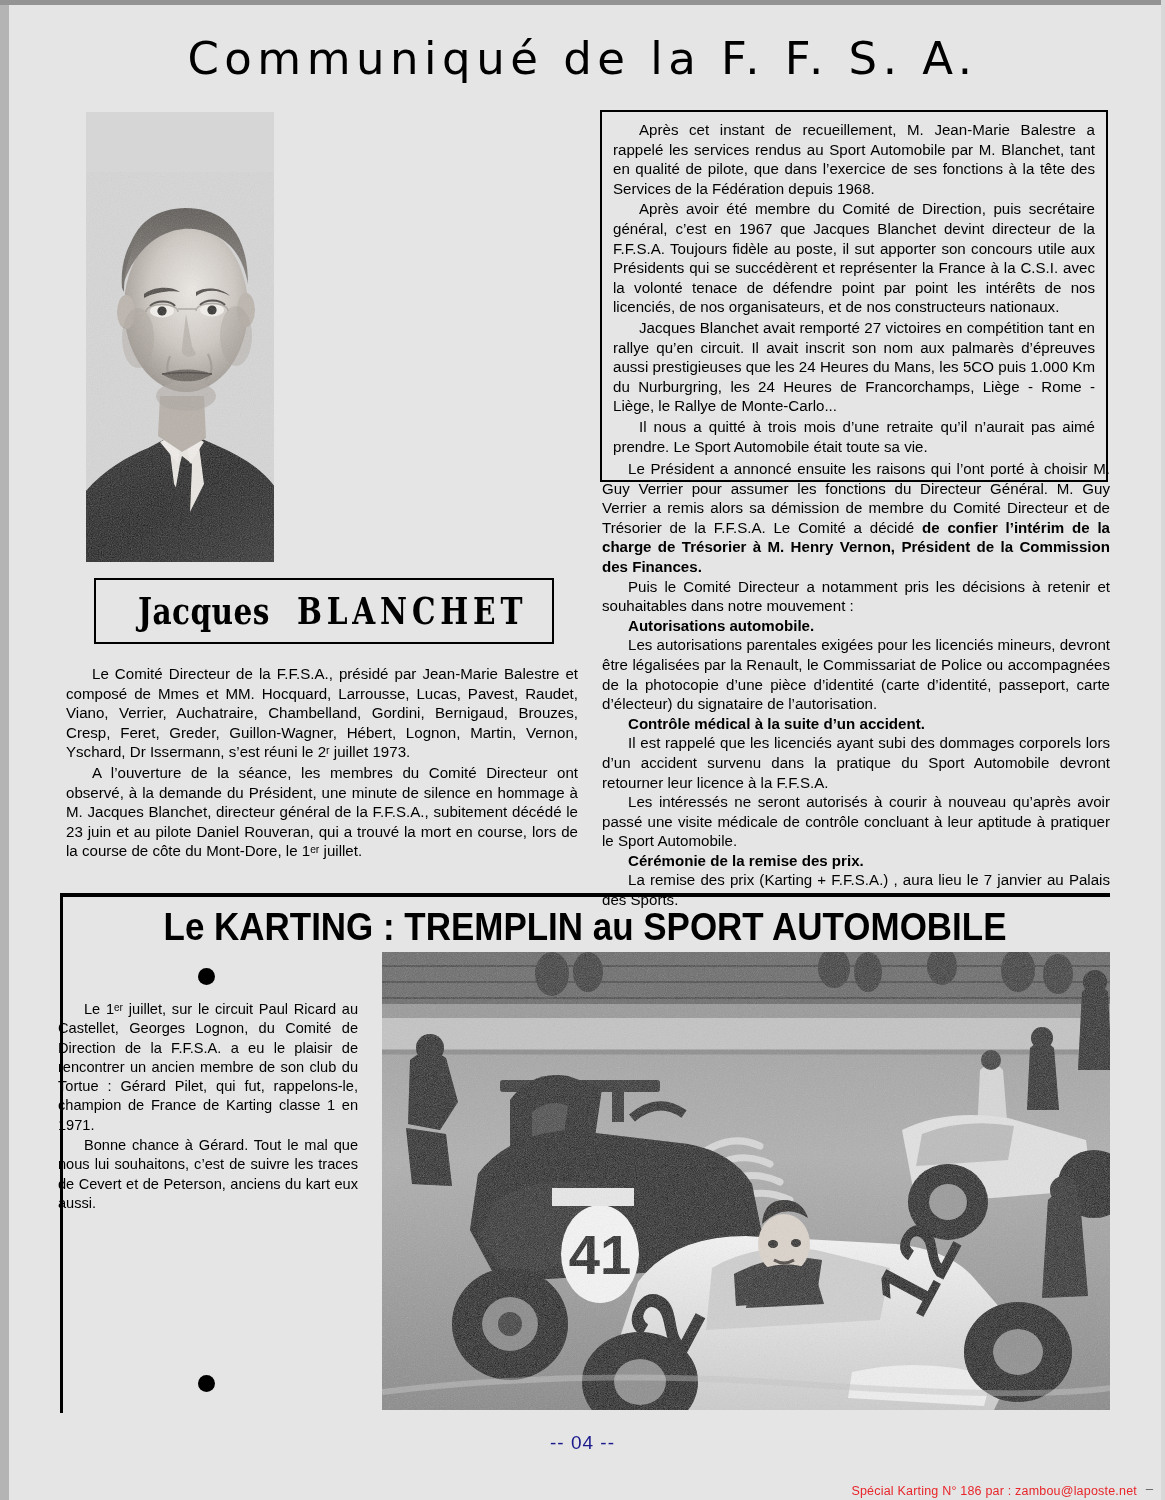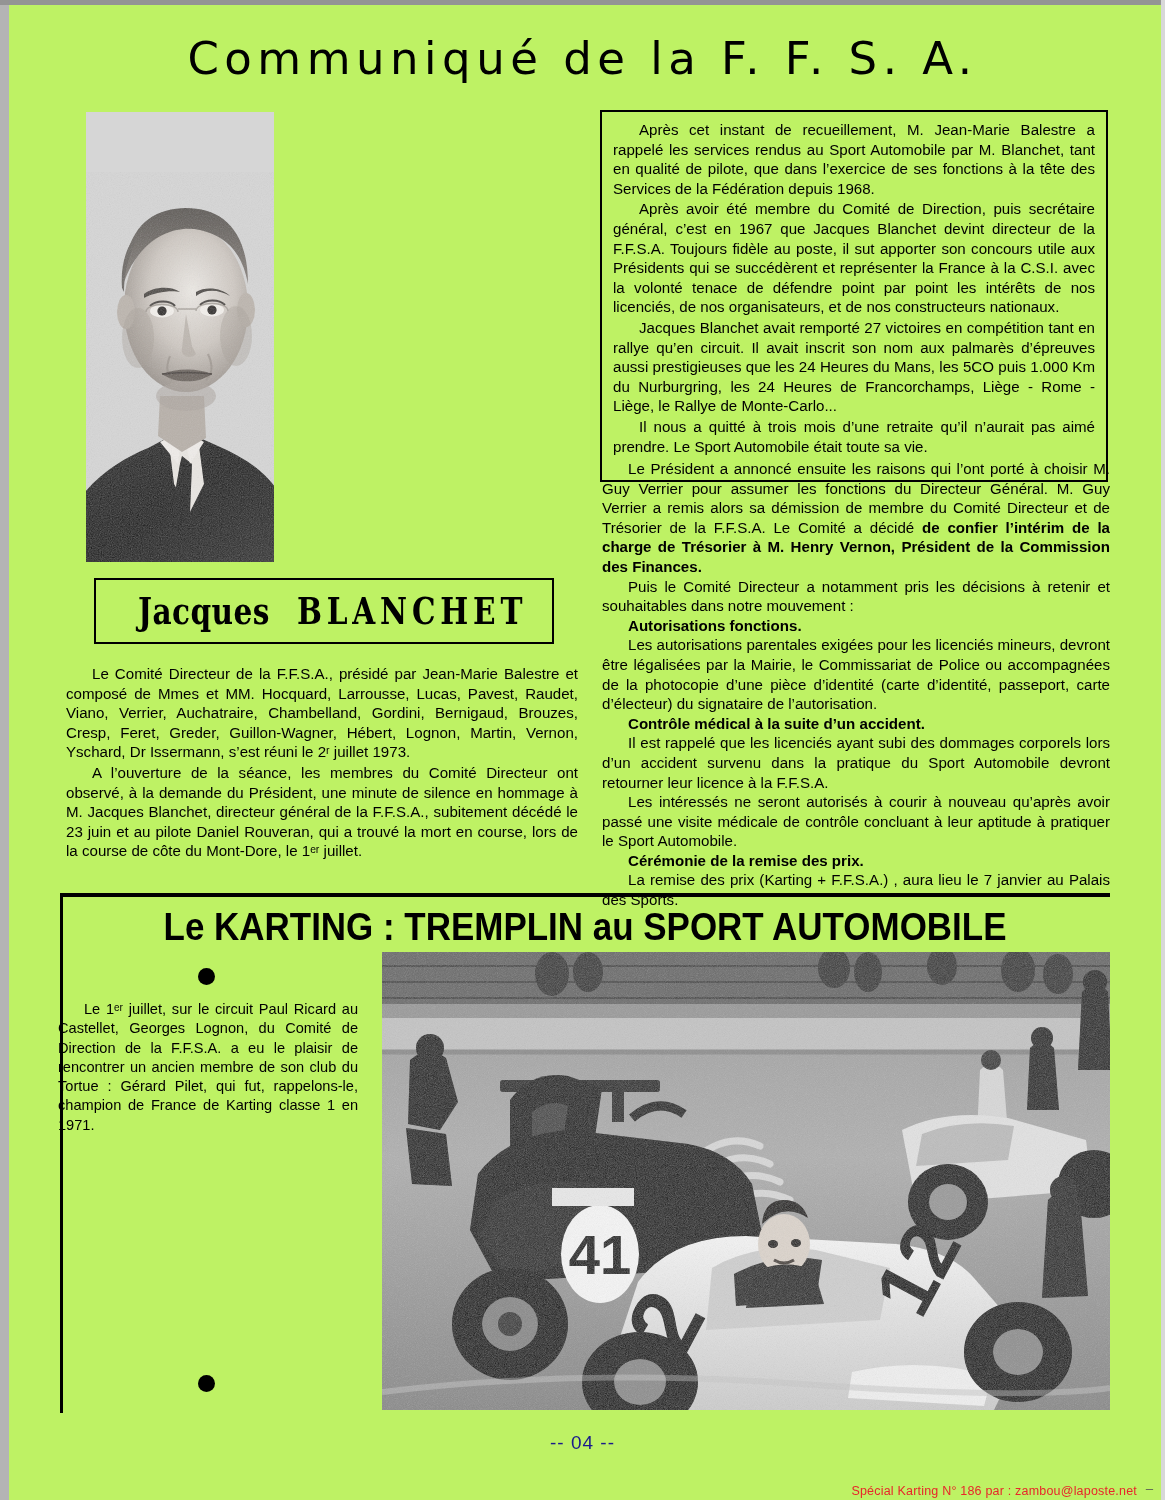--- a/index.html
+++ b/index.html
@@ -8,21 +8,21 @@
     padding: 0;
     background: #ffffff;
   }
   body {
     font-family: "Liberation Sans", sans-serif;
   }
   .page {
     position: relative;
     width: 1165px;
     height: 1500px;
-    background: #bef264;
+    background: #e5e5e5;
     overflow: hidden;
     box-sizing: border-box;
   }
   
   .scan-edge-left {
     position: absolute;
     left: 0; top: 0;
     width: 9px; height: 1500px;
     background: #b4b4b4;
   }
@@ -308,40 +308,41 @@
   </div>
 
   <div class="left-col bodytext">
     <p>Le Comité Directeur de la F.F.S.A., présidé par Jean-Marie Balestre et composé de Mmes et MM. Hocquard, Larrousse, Lucas, Pavest, Raudet, Viano, Verrier, Auchatraire, Chambelland, Gordini, Bernigaud, Brouzes, Cresp, Feret, Greder, Guillon-Wagner, Hébert, Lognon, Martin, Vernon, Yschard, Dr Issermann, s’est réuni le 2ʳ juillet 1973.</p>
     <p>A l’ouverture de la séance, les membres du Comité Directeur ont observé, à la demande du Président, une minute de silence en hommage à M. Jacques Blanchet, directeur général de la F.F.S.A., subitement décédé le 23 juin et au pilote Daniel Rouveran, qui a trouvé la mort en course, lors de la course de côte du Mont-Dore, le 1ᵉʳ juillet.</p>
   </div>
 
   <div class="right-col bodytext">
     <p><span>Le Président a annoncé ensuite les raisons qui l’ont porté à choisir M. Guy Verrier pour assumer les fonctions du Directeur Général. M. Guy Verrier a remis alors sa démission de membre du Comité Directeur et de Trésorier de la F.F.S.A. Le Comité a décidé </span><b>de confier l’intérim de la charge de Trésorier à M. Henry Vernon, Président de la Commission des Finances.</b></p>
     <p>Puis le Comité Directeur a notamment pris les décisions à retenir et souhaitables dans notre mouvement :</p>
-    <p><b>Autorisations fonctions.</b></p>
-    <p>Les autorisations parentales exigées pour les licenciés mineurs, devront être légalisées par la Mairie, le Commissariat de Police ou accompagnées de la photocopie d’une pièce d’identité (carte d’identité, passeport, carte d’électeur) du signataire de l’autorisation.</p>
+    <p><b>Autorisations automobile.</b></p>
+    <p>Les autorisations parentales exigées pour les licenciés mineurs, devront être légalisées par la Renault, le Commissariat de Police ou accompagnées de la photocopie d’une pièce d’identité (carte d’identité, passeport, carte d’électeur) du signataire de l’autorisation.</p>
     <p><b>Contrôle médical à la suite d’un accident.</b></p>
     <p>Il est rappelé que les licenciés ayant subi des dommages corporels lors d’un accident survenu dans la pratique du Sport Automobile devront retourner leur licence à la F.F.S.A.</p>
     <p>Les intéressés ne seront autorisés à courir à nouveau qu’après avoir passé une visite médicale de contrôle concluant à leur aptitude à pratiquer le Sport Automobile.</p>
     <p><b>Cérémonie de la remise des prix.</b></p>
     <p>La remise des prix (Karting + F.F.S.A.) , aura lieu le 7 janvier au Palais des Sports.</p>
   </div>
 
   <div class="rule-thick"></div>
   <div class="rule-left-vert"></div>
 
   <div class="karting-headline">Le KARTING : TREMPLIN au SPORT AUTOMOBILE</div>
 
   <div class="bullet-dot bullet-top"></div>
   <div class="bullet-dot bullet-bottom"></div>
 
   <div class="karting-col">
     <div class="bodytext">
       <p>Le 1ᵉʳ juillet, sur le circuit Paul Ricard au Castellet, Georges Lognon, du Comité de Direction de la F.F.S.A. a eu le plaisir de rencontrer un ancien membre de son club du Tortue : Gérard Pilet, qui fut, rappelons-le, champion de France de Karting classe 1 en 1971.</p>
+      <p>Bonne chance à Gérard. Tout le mal que nous lui souhaitons, c’est de suivre les traces de Cevert et de Peterson, anciens du kart eux aussi.</p>
     </div>
   </div>
 
   <div class="karting-photo">
     <svg width="728" height="458" viewBox="0 0 728 458" xmlns="http://www.w3.org/2000/svg">
       <defs>
         <linearGradient id="tarmac" x1="0" y1="0" x2="0" y2="1">
           <stop offset="0%" stop-color="#9e9e9e"></stop>
           <stop offset="45%" stop-color="#b0b0b0"></stop>
           <stop offset="100%" stop-color="#8a8a8a"></stop>

